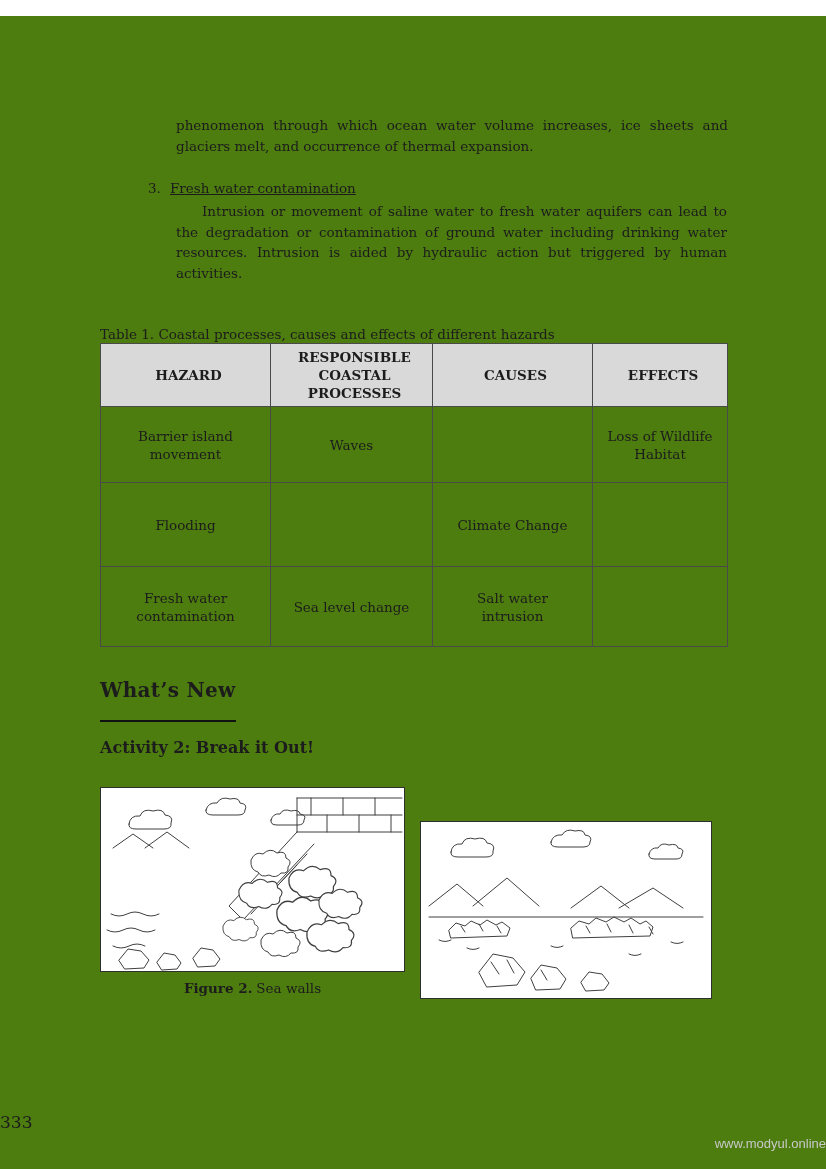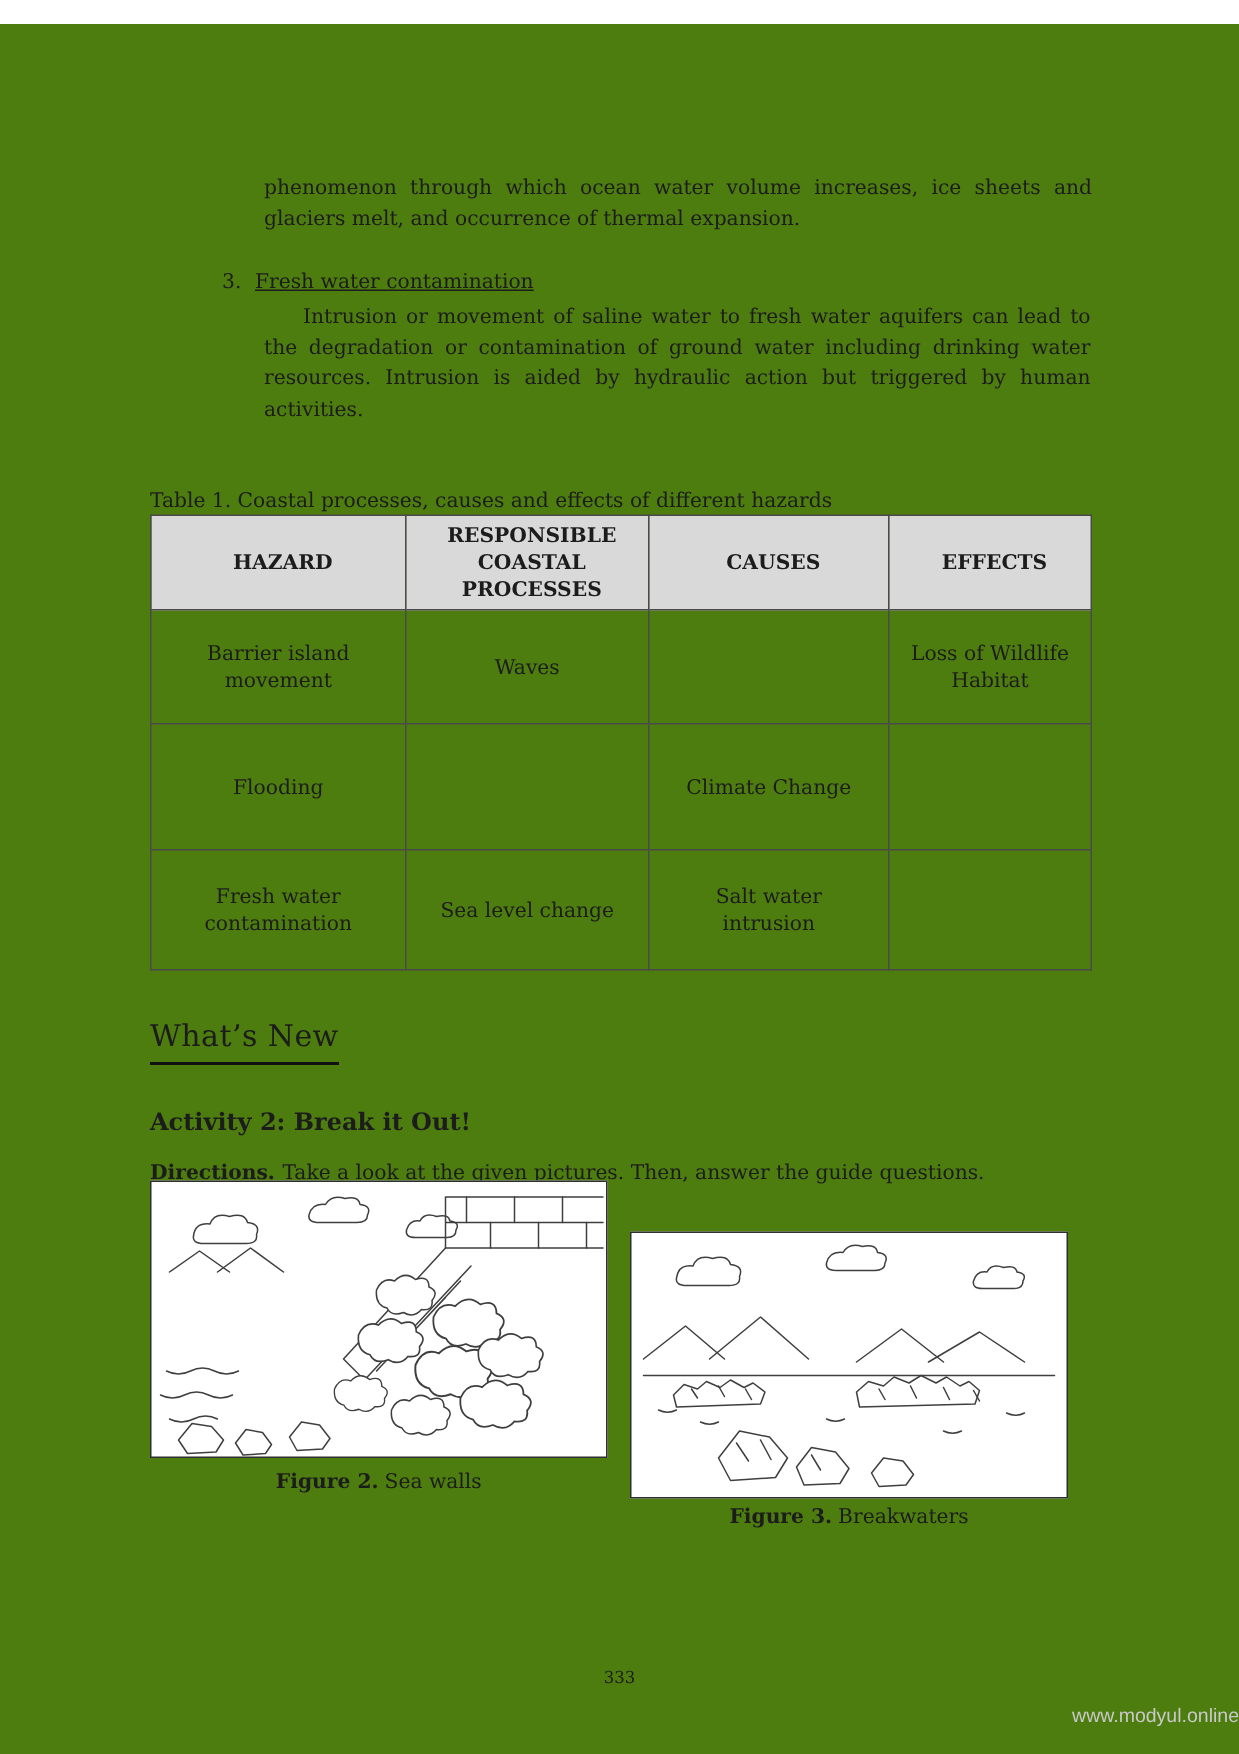--- a/index.html
+++ b/index.html
@@ -27,38 +27,38 @@
     text-align:center; vertical-align:middle;
     font-size:13.5px; line-height:18px;
     padding:4px 14px;
   }
   table.hazard th { background:#d9d9d9; font-weight:bold; height:54px;padding-left:20px; }
   tr.r1 td { height:76px; }
   tr.r2 td { height:84px; }
   tr.r3 td { height:80px; }
 
   .whats-new {
-    font-size:20px; font-weight:normal;
+    font-size:20px; font-weight:bold;
     display:inline-block;
     border-bottom:2px solid #111;
-    padding-bottom:6px;
+    padding-bottom:18px;
     letter-spacing:.3px;
   }
   .activity-title { font-size:16px; font-weight:bold;text-align:center; }
   .directions { font-size:13.5px; }
   .directions .lbl { font-weight:bold; margin-right:5px; }
 
   .figure-box {
     border:1px solid #2f2f2f;
     background:#fff;
   }
   .figure-caption { font-size:13.5px; text-align:center; margin-top:8px; }
   .figure-caption .lbl { font-weight:bold; margin-right:4px; }
 
-  .page-number { font-size:11px; text-align:center; width:100%; }
+  .page-number { font-size:17px; width:100%; }
   .watermark {
     font-family:"Liberation Sans","DejaVu Sans",sans-serif;
     font-size:13px; color:#c9c9c9; text-align:right; width:100%;
   }
   svg.illus { display:block; width:100%; height:100%; }
 </style>
 </head>
 <body>
 
 <div class="page">
@@ -108,23 +108,20 @@
       </tr>
     </tbody>
   </table>
 
   <div class="abs" style="left:100px; top:662px;">
     <span class="whats-new">What’s New</span>
   </div>
 
   <div class="abs activity-title" style="left:100px; top:722px;">Activity 2: Break it Out!</div>
 
-  <div class="abs directions" style="left:100px; top:758px; width:628px;">
-    <span class="lbl">Directions.</span><span>Take a look at the given pictures. Then, answer the guide questions.</span>
-  </div>
 
   <div class="abs" style="left:100px; top:771px; width:305px;">
     <div class="figure-box" style="width:305px; height:185px;">
       <svg class="illus" viewBox="0 0 303 183" aria-hidden="true">
         <defs>
           <path id="blob" d="M0 0 q4 -9 12 -6 q7 -7 14 -1 q9 -3 9 5 q7 3 2 9 q1 7 -7 6 q-5 6 -12 2 q-8 3 -11 -3 q-8 -2 -7 -12z"></path>
         </defs>
         <g fill="none" stroke="#3f3f3f" stroke-width="1" stroke-linejoin="round" stroke-linecap="round">
           <path d="M28 36 q1 -9 11 -8 q3 -8 13 -5 q10 -3 12 4 q9 1 6 8 q1 6 -7 6 h-28 q-8 0 -7 -5z"></path>
           <path d="M105 22 q2 -8 11 -7 q4 -7 13 -4 q9 -2 10 4 q8 1 5 7 q0 5 -7 5 h-25 q-8 0 -7 -5z"></path>
@@ -171,21 +168,18 @@
           <path d="M150 106 l8 -7 10 3 7 -6 10 4 8 -5 10 5 7 -4 9 6 6 -3 7 6 -3 9 -77 2z"></path>
           <path d="M165 104 l4 7 M186 102 l4 8 M208 103 l4 8 M228 105 l4 7"></path>
           <path d="M58 150 l14 -18 20 4 12 14 -8 13 -30 2z"></path>
           <path d="M70 140 l8 12 M86 138 l7 13"></path>
           <path d="M110 156 l10 -13 16 3 9 11 -6 10 -24 1z"></path>
           <path d="M120 148 l6 10"></path>
           <path d="M160 160 l8 -10 13 2 7 9 -5 7 -18 1z"></path>
         </g>
       </svg>
     </div>
-    <div class="figure-caption" style="margin-top:4px;">
-      <span class="lbl">Figure 3.</span><span>Breakwaters</span>
-    </div>
   </div>
 
   <div class="abs page-number" style="left:0; top:1096px;">333</div>
   <div class="abs watermark" style="left:0; top:1120px;">www.modyul.online</div>
 
 </div>
 
 </body></html>

